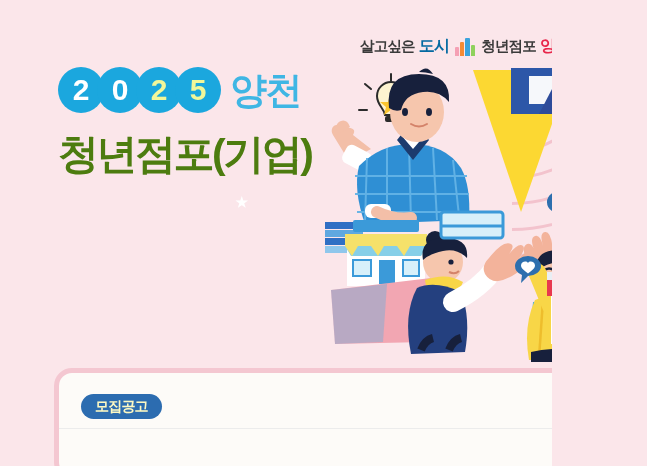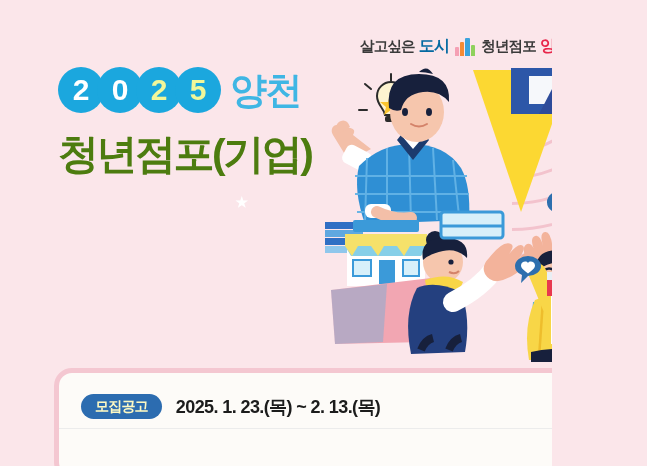--- a/index.html
+++ b/index.html
@@ -418,21 +418,20 @@
         <line x1="116" y1="164" x2="178" y2="164" stroke="#3b9ad9" stroke-width="3"></line>
       </g>
 
     </svg>
   </div>
 
   <div id="info-card">
 
     <div class="info-row">
       <span class="badge">모집공고</span>
-      <span class="info-text">2025. 1. 23.(목) ~ 2. 13.(목)</span>
     </div>
 
     <div class="info-row">
     </div>
 
   </div>
 
 </div>
 
 </body></html>

